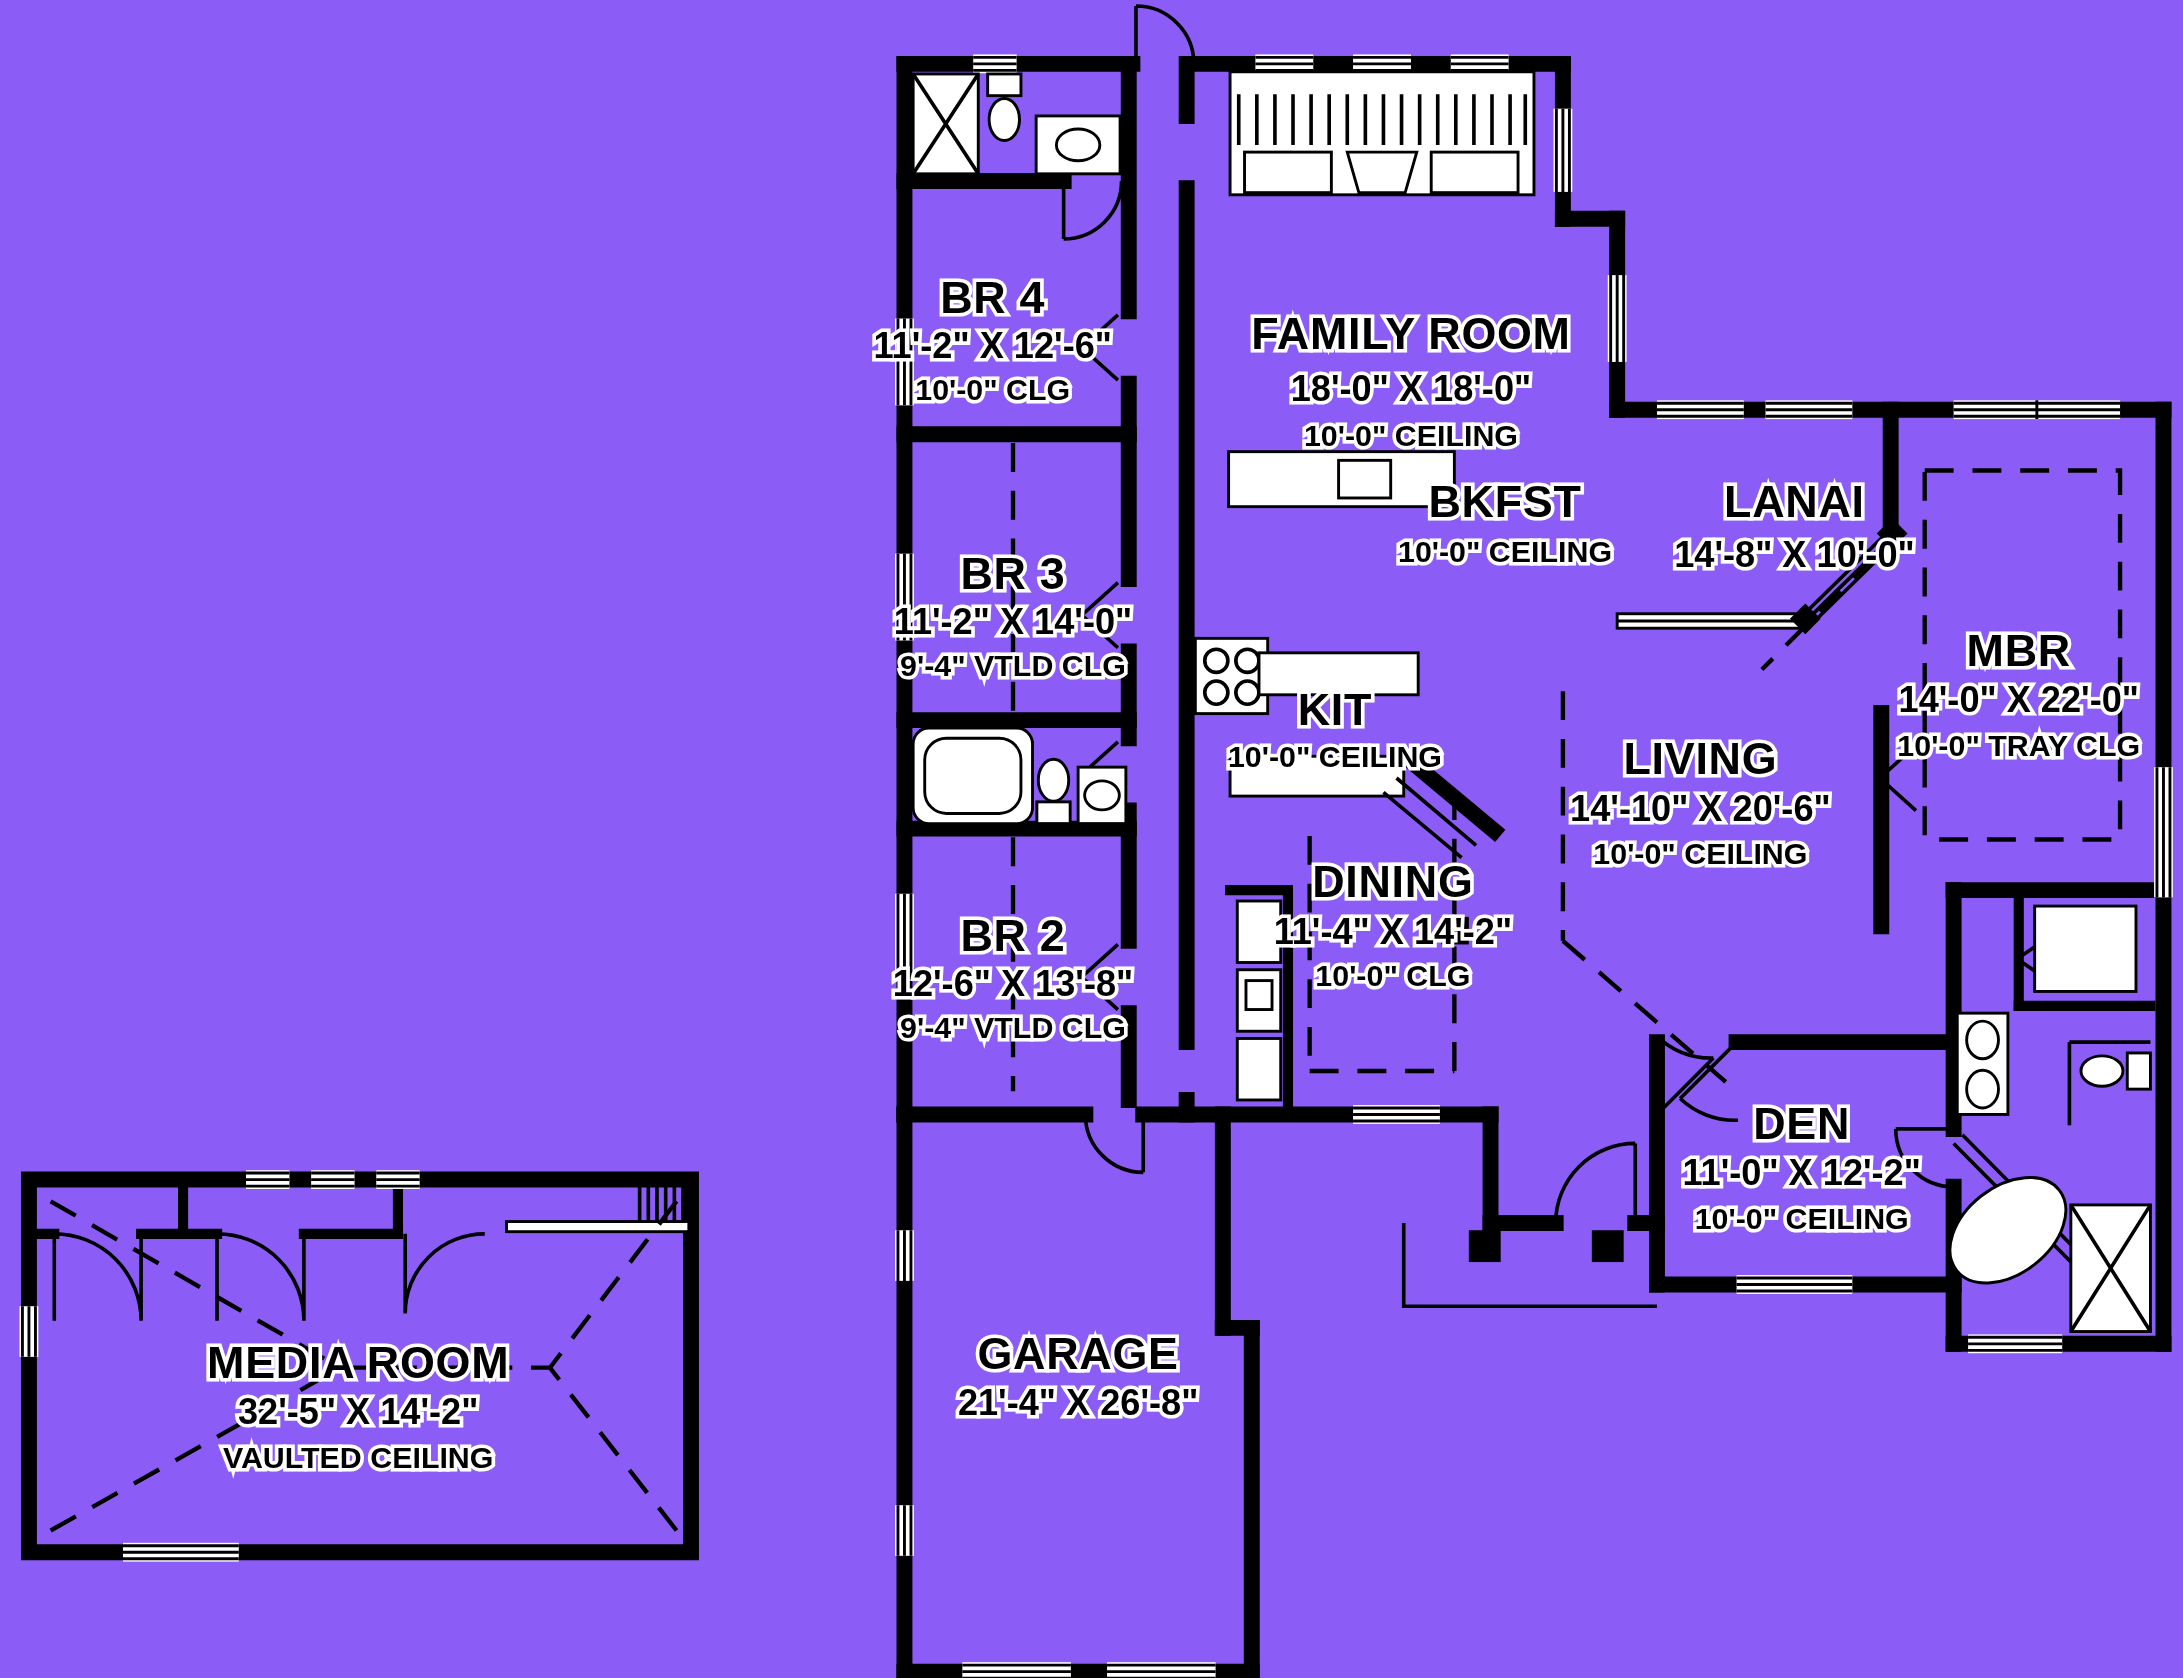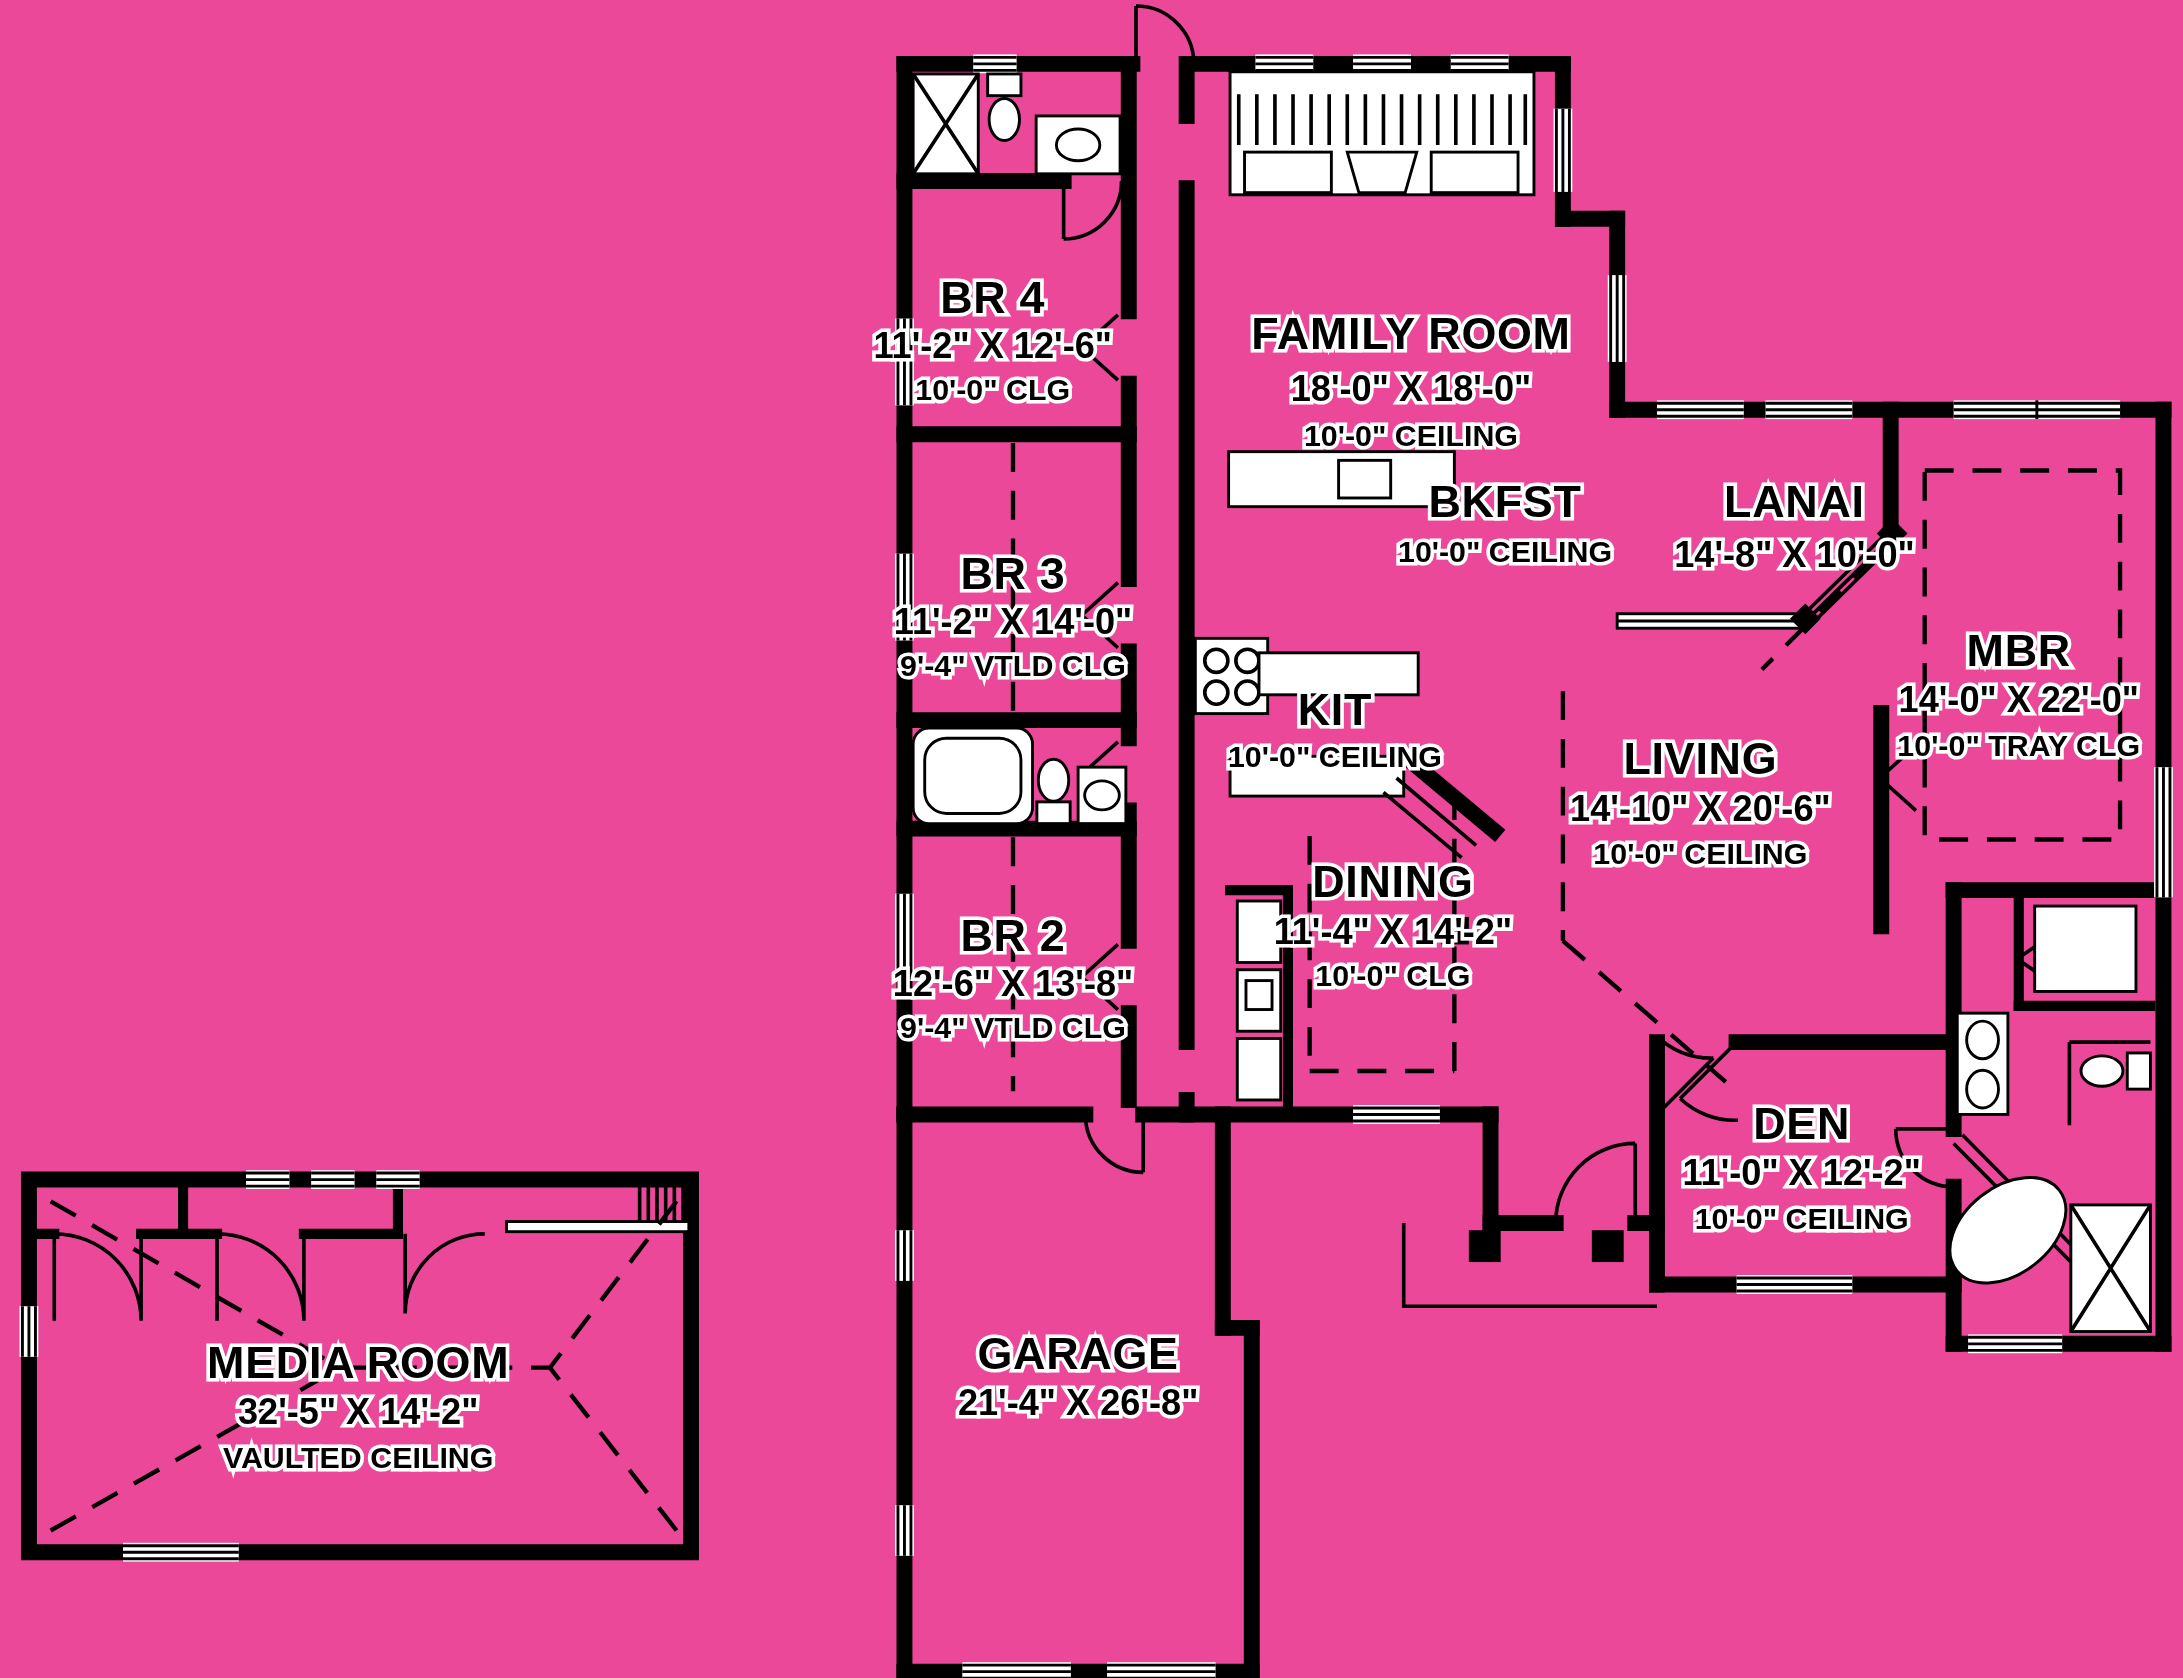--- a/index.html
+++ b/index.html
@@ -1,16 +1,16 @@
 <!DOCTYPE html>
 <html style="font-size:11.6px"><head>
 <meta charset="utf-8">
 <style>
   html,body{margin:0;padding:0;background:#fff;}
-  #plan-root{position:relative;width:2183px;height:1679px;background:#ec4899;overflow:hidden;}
+  #plan-root{position:relative;width:2183px;height:1679px;background:#8b5cf6;overflow:hidden;}
   svg{display:block;}
   .wall{stroke:#000;stroke-width:22;fill:none;stroke-linecap:square;}
   .wallmid{stroke:#000;stroke-width:14;fill:none;stroke-linecap:square;}
   .thin{stroke:#000;stroke-width:5;fill:none;}
   .thin2{stroke:#000;stroke-width:4;fill:#fff;}
   .dash{stroke:#000;stroke-width:6;fill:none;stroke-dasharray:40 26;}
   .winfill{fill:#fff;stroke:none;}
   .winline{stroke:#000;stroke-width:4;fill:none;}
   .blackfill{fill:#000;stroke:none;}
   text{font-family:"Liberation Sans","DejaVu Sans",sans-serif;fill:#000;

